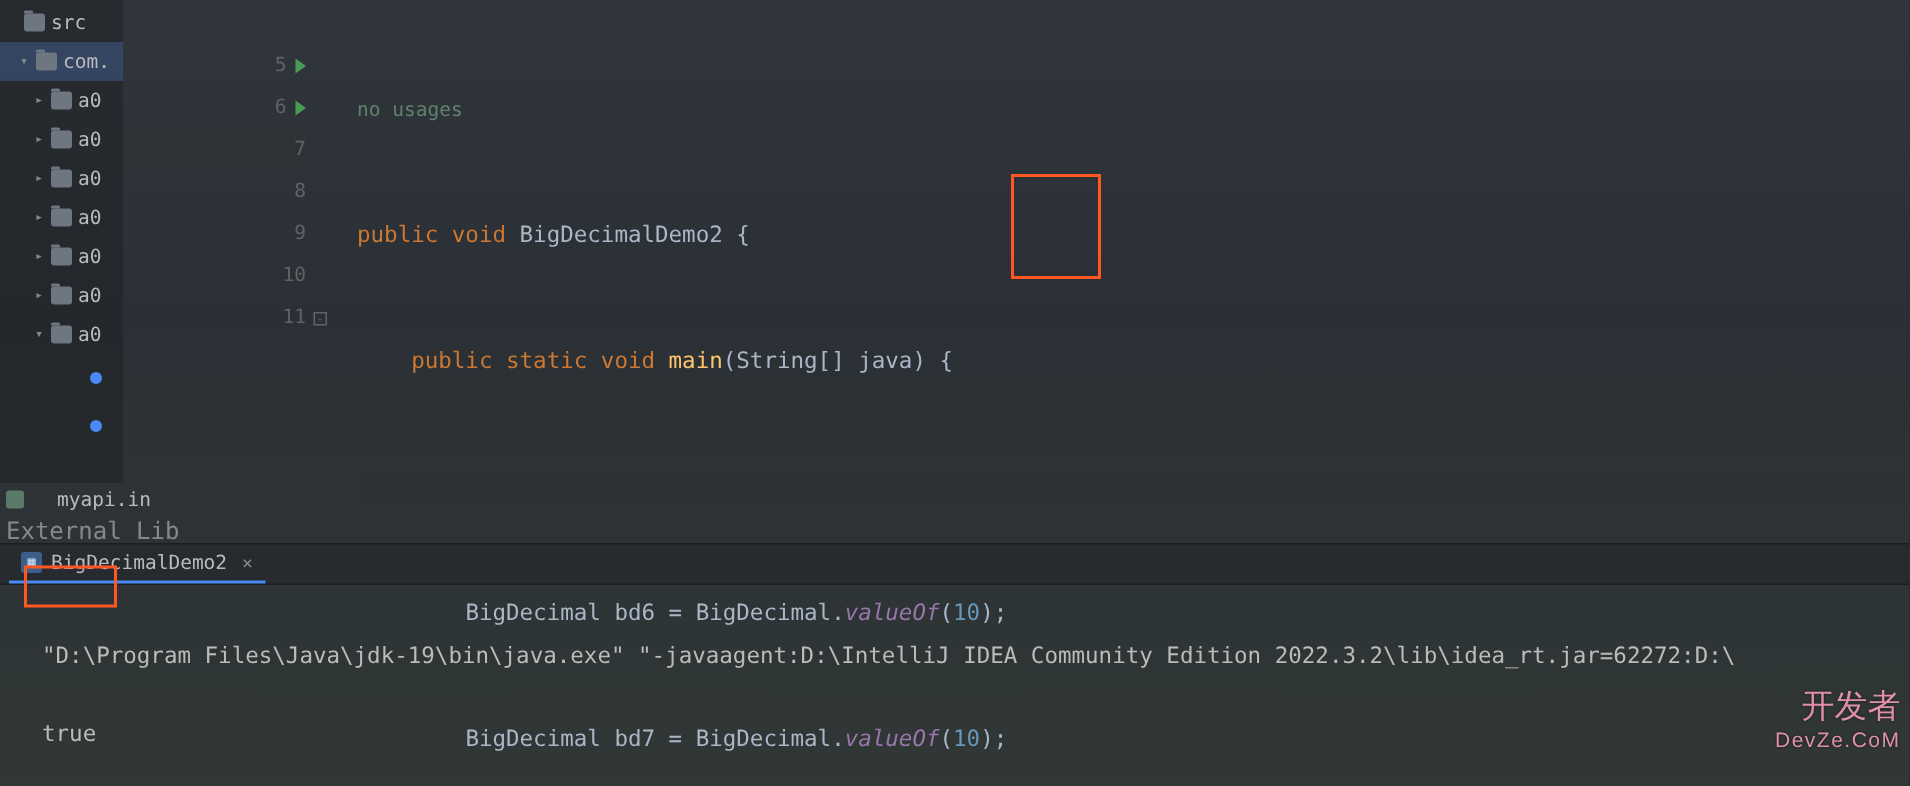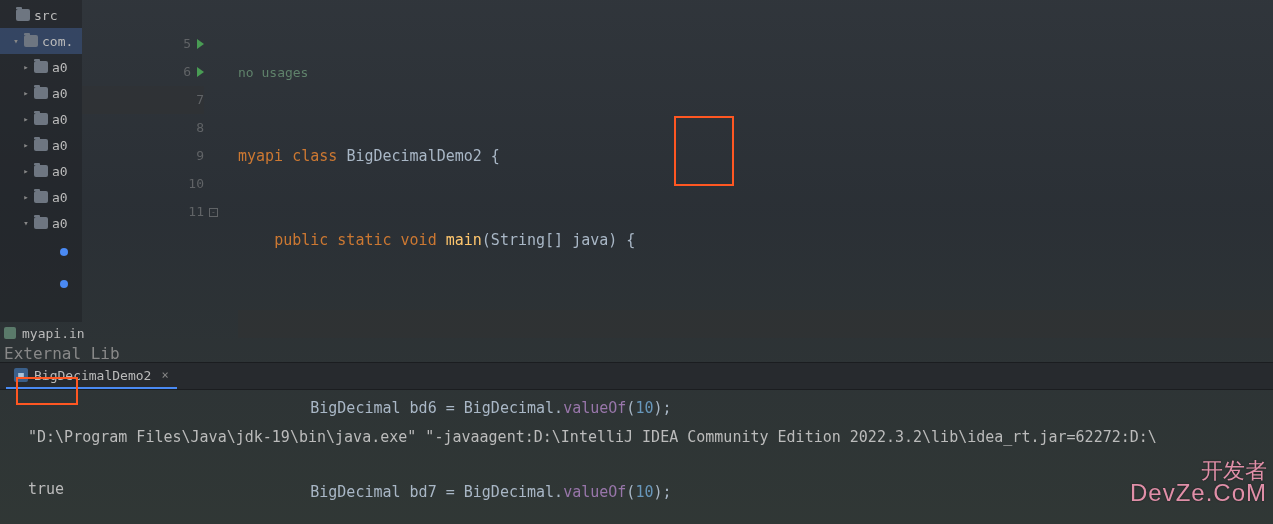--- a/index.html
+++ b/index.html
@@ -87,21 +87,21 @@
   font-size: 15px;
   padding-top: 2px;
   padding-left: 26px;
   white-space: pre;
   position: relative;
 }
 .hint { color: #5f826b; font-size: 13px; }
 .kw { color: #cc7832; }
 .cls { color: #a9b7c6; }
 .mth { color: #ffc66d; }
-.italic { color: #9876aa; }
+.italic { font-style: italic; color: #9876aa; }
 .num { color: #6897bb; }
 .code-line { height: 28px; }
 .current-line { background: rgba(50,50,50,0.4); }
 .highlight-box1 {
   position: absolute;
   border: 2px solid #ff5722;
   left: 462px; top: 116px; width: 60px; height: 70px;
   pointer-events: none;
 }
 .highlight-box2 {
@@ -118,21 +118,21 @@
   display: flex;
   flex-direction: column;
 }
 .myapi-row {
   height: 22px;
   display: flex;
   align-items: center;
   padding-left: 4px;
   font-size: 13px;
   color: #bbb;
-  gap: 6px;
+  gap: 22px;
 }
 .ext-row { height: 18px; font-size: 16px; color: #888; padding-left: 4px; overflow: hidden; }
 .run-tab-bar {
   height: 28px;
   background: rgba(35,37,41,0.6);
   display: flex;
   align-items: center;
   padding-left: 6px;
   border-top: 1px solid rgba(0,0,0,0.3);
   border-bottom: 1px solid rgba(0,0,0,0.3);
@@ -167,21 +167,21 @@
   position: absolute;
   right: 6px; bottom: 20px;
   font-family: Arial, sans-serif;
   font-size: 22px;
   line-height: 22px;
   color: #e08fa8;
   text-align: right;
   z-index: 10;
   text-shadow: 0 0 2px rgba(0,0,0,0.5);
 }
-.watermark .small { font-size: 24px; letter-spacing: 1px; }
+.watermark .small { font-size: 14px; letter-spacing: 1px; }
 </style>
 </head>
 <body>
 
 <div class="bg-overlay"></div>
 
 <div class="top-area">
   <div class="sidebar">
     <div class="tree-item">
       <span class="tree-chevron"></span>
@@ -259,21 +259,21 @@
       <div class="gutter-line">
           <span>10</span>
         </div>
       <div class="gutter-line">
           <span>11</span>
           <span class="fold-minus">-</span>
         </div>
     </div>
     <div class="code">
       <div class="code-line"><span class="hint">no usages</span></div>
-      <div class="code-line"><span class="kw">myapi class</span> <span class="cls">BigDecimalDemo2</span><span> {</span></div>
+      <div class="code-line"><span class="kw">public void</span> <span class="cls">BigDecimalDemo2</span><span> {</span></div>
       <div class="code-line">    <span class="kw">public static void</span> <span class="mth">main</span><span>(String[] java) {</span></div>
       <div class="code-line current-line"></div>
       <div class="code-line">        <span>BigDecimal</span> <span>bd6</span><span> = </span><span>BigDecimal</span><span>.</span><span class="italic">valueOf</span><span>(</span><span class="num">10</span><span>);</span></div>
       <div class="code-line">        <span>BigDecimal</span> <span>bd7</span><span> = </span><span>BigDecimal</span><span>.</span><span class="italic">valueOf</span><span>(</span><span class="num">10</span><span>);</span></div>
       
       
       
       
       <div class="highlight-box1"></div>
     </div>

